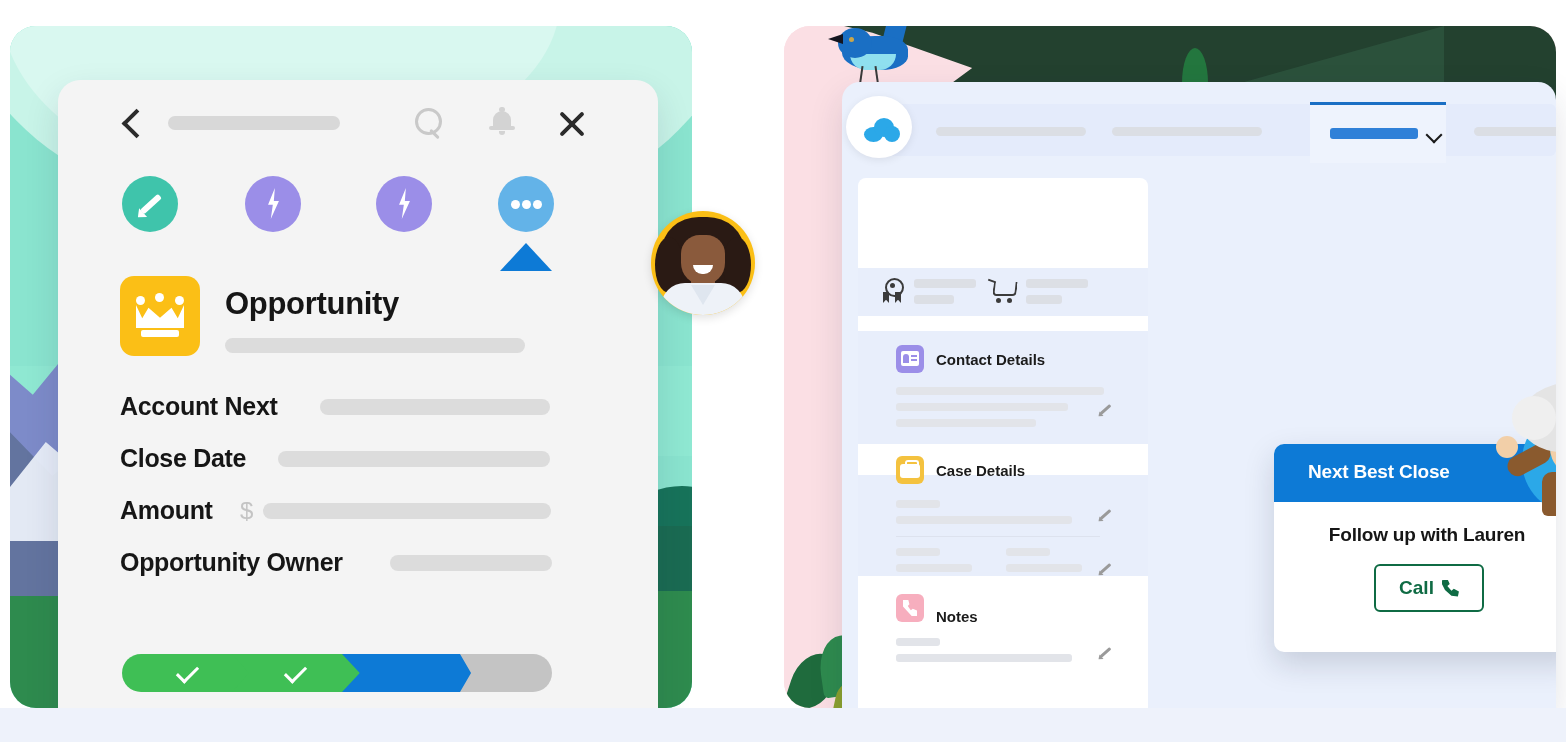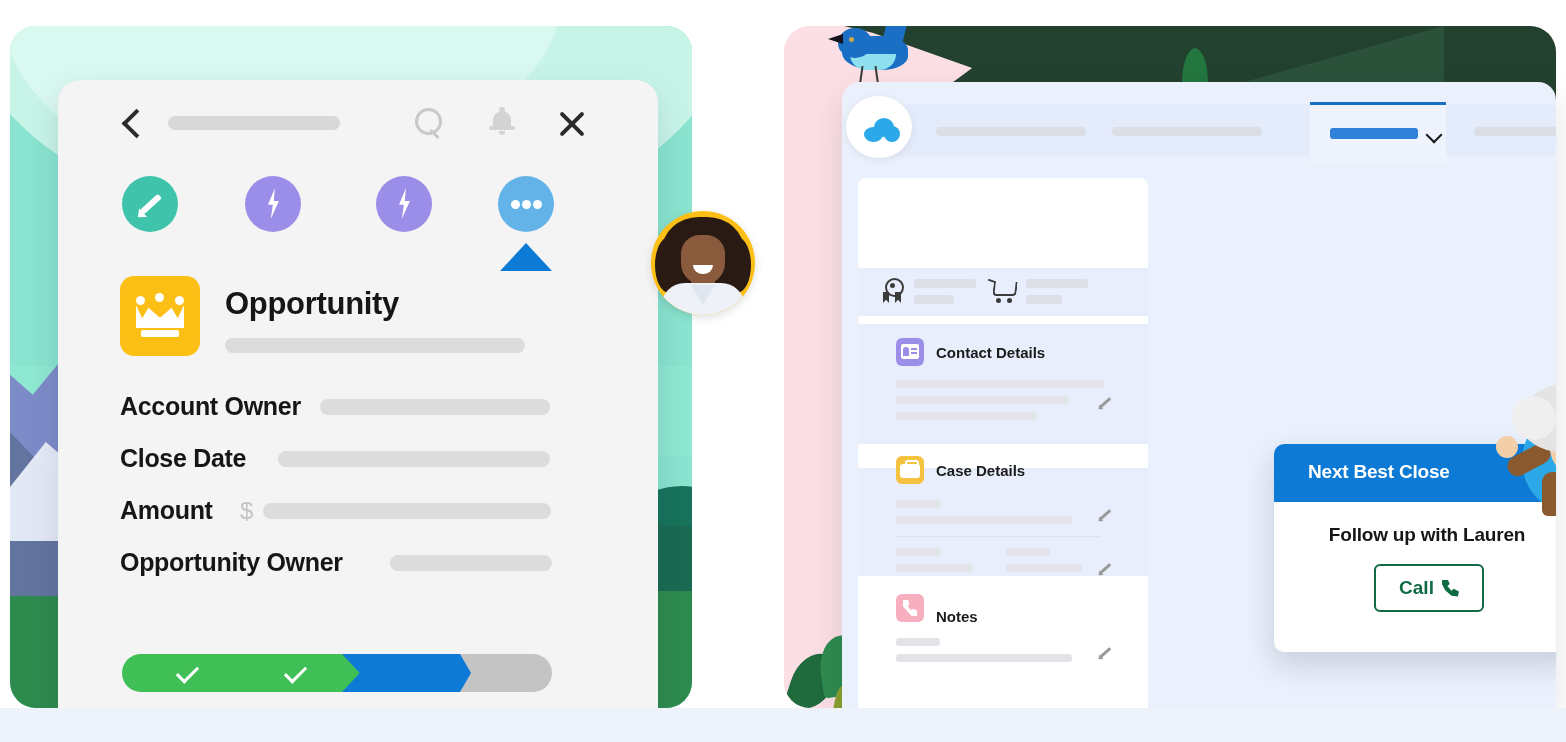--- a/index.html
+++ b/index.html
@@ -220,21 +220,21 @@
   .badge-ic .rb2{left:15px;clip-path:polygon(0 0,100% 0,100% 100%,50% 70%,0 100%);}
   .cart-ic{position:absolute;left:130px;top:12px;width:28px;height:24px;}
   .cart-ic .basket{position:absolute;left:5px;top:2px;width:20px;height:12px;border:2px solid #3b3b3b;border-top:none;border-radius:0 0 4px 4px;transform:skewX(-6deg);}
   .cart-ic .handle{position:absolute;left:0;top:0;width:8px;height:2px;background:#3b3b3b;transform:rotate(20deg);}
   .cart-ic .w1,.cart-ic .w2{position:absolute;top:18px;width:5px;height:5px;border-radius:50%;background:#3b3b3b;}
   .cart-ic .w1{left:8px;} .cart-ic .w2{left:19px;}
   .meta-sk{position:absolute;height:9px;border-radius:3px;background:#dcdfe5;}
 
   .sec{position:absolute;left:0;width:290px;}
   .sec-white{background:#fff;}
-  .sec-tint{background:#e8eefb;}
+  .sec-tint{background:#e8eefb;margin-top:7px;}
   .sec-ic{position:absolute;left:38px;width:28px;height:28px;border-radius:6px;}
   .sec-title{position:absolute;left:78px;font-size:15px;font-weight:600;color:#1b1b1b;}
   .row-sk{position:absolute;height:8px;border-radius:3px;background:#e2e4e9;}
   .pen-sm{position:absolute;width:14px;height:14px;}
   .pen-sm .s{position:absolute;left:1px;top:5px;width:13px;height:3px;background:#9a9a9a;border-radius:1px;transform:rotate(-42deg);}
   .pen-sm .t{position:absolute;left:0;top:9px;width:0;height:0;border-top:3px solid transparent;border-bottom:3px solid transparent;border-right:4px solid #9a9a9a;transform:rotate(-42deg);}
 
   .contact-ic{background:#9b8ee8;}
   .contact-ic .card{position:absolute;left:5px;top:6px;width:18px;height:15px;background:#fff;border-radius:2px;}
   .contact-ic .ph{position:absolute;left:7px;top:9px;width:6px;height:9px;border-radius:3px 3px 0 0;background:#9b8ee8;}
@@ -357,21 +357,21 @@
             <div class="bb r"></div>
             <div class="cap"></div>
             <div class="base"></div>
           </div>
         </div>
         <div class="opp-title">Opportunity</div>
         <div class="opp-skel"></div>
       </div>
 
       <div class="frow" style="top:312px;">
-        <div class="flabel">Account Owner</div>
+        <div class="flabel">Account Next</div>
         <div class="fskel" style="left:200px;top:7px;width:230px;"></div>
       </div>
       <div class="frow" style="top:364px;">
         <div class="flabel">Close Date</div>
         <div class="fskel" style="left:158px;top:7px;width:272px;"></div>
       </div>
       <div class="frow" style="top:416px;">
         <div class="flabel">Amount</div>
         <div class="dollar" style="left:120px;top:1px;">$</div>
         <div class="fskel" style="left:143px;top:7px;width:288px;"></div>

